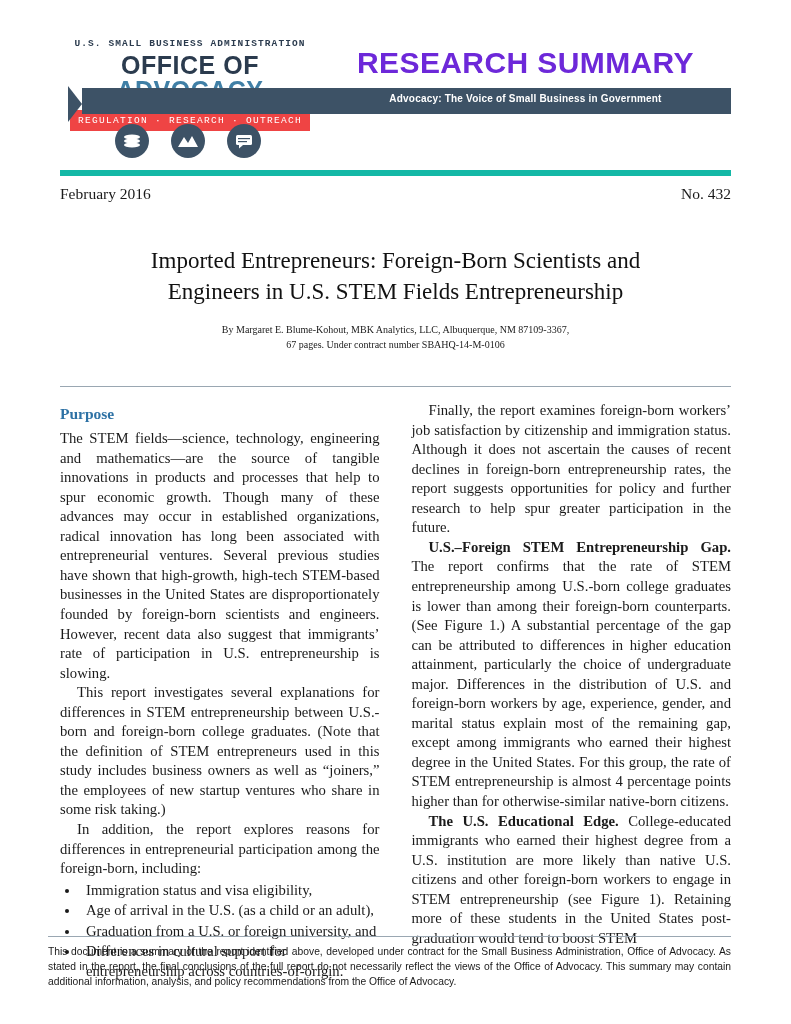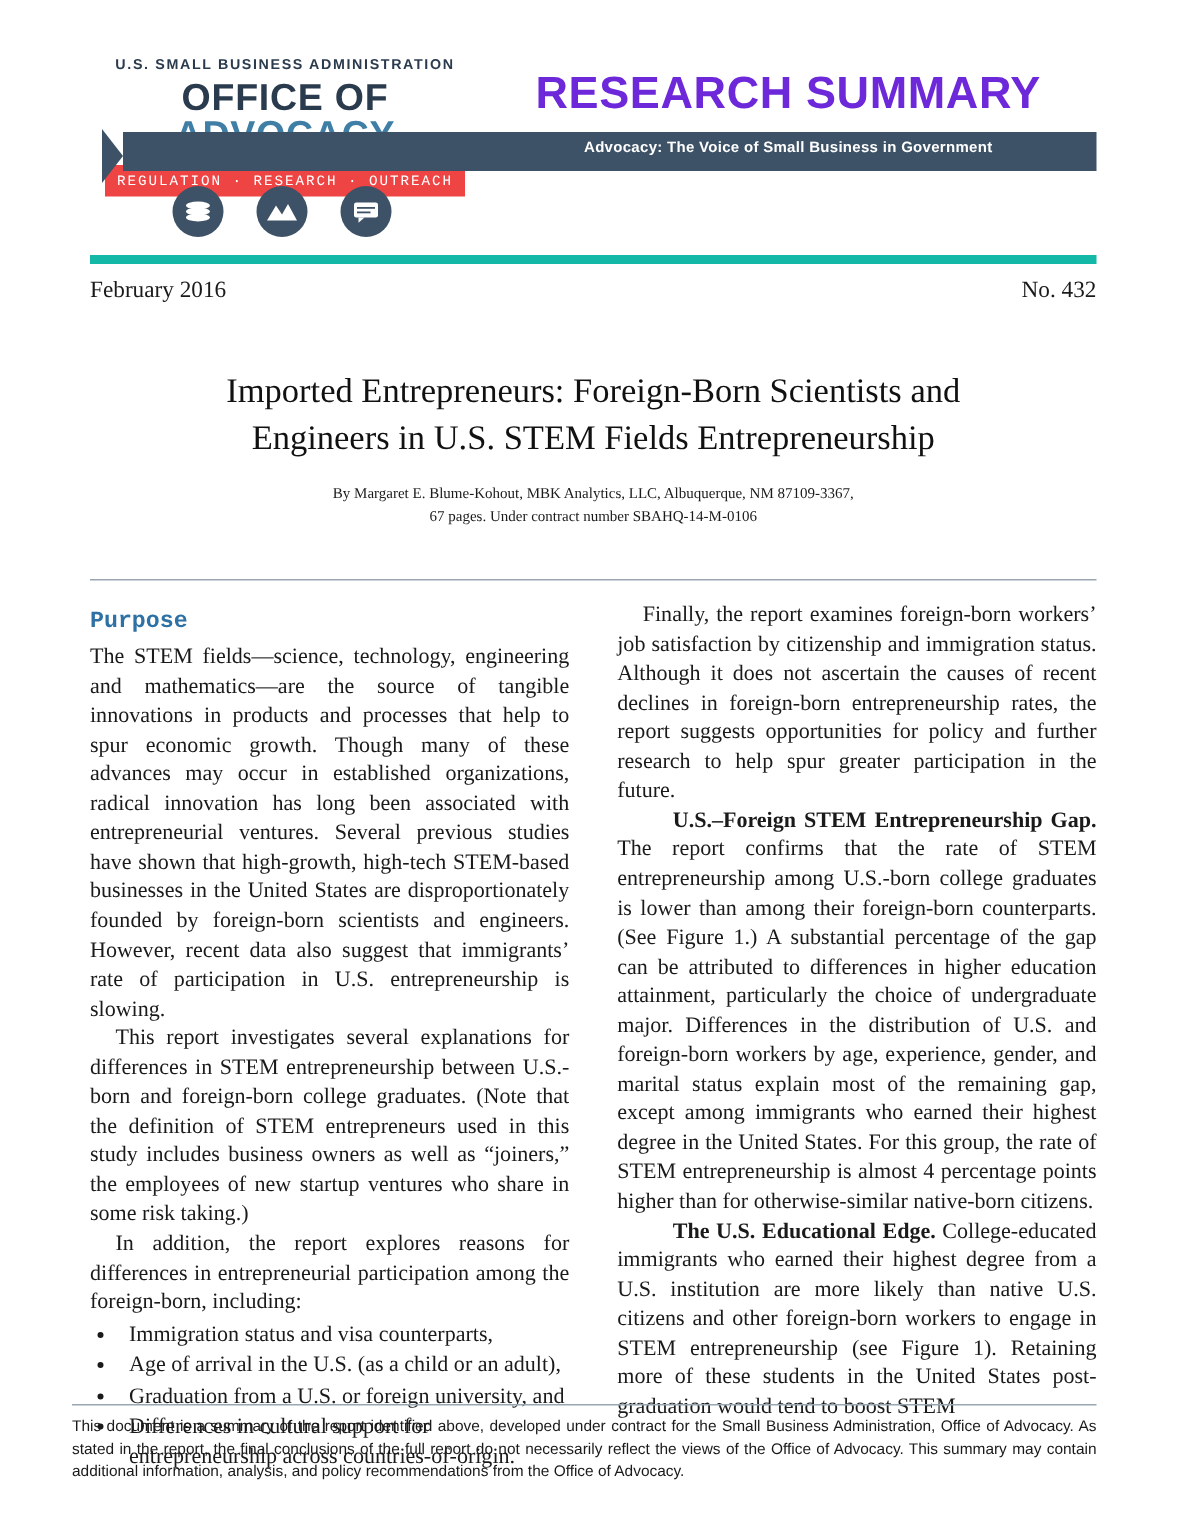--- a/index.html
+++ b/index.html
@@ -21,21 +21,21 @@
     margin: 28px 60px 0 60px;
   }
   .logo-block {
     position: absolute;
     left: 10px;
     top: 10px;
     width: 240px;
     text-align: center;
   }
   .sba-line {
-    font-family: Liberation Sans, sans-serif;
+    font-family: Liberation Mono, monospace;
     font-size: 9.5px;
     letter-spacing: 1.1px;
     color: #2b3b4e;
     font-weight: bold;
     margin-bottom: 4px;
   }
   .office-line {
     font-family: "Liberation Sans", sans-serif;
     font-size: 25px;
     font-weight: bold;
@@ -151,35 +151,35 @@
     margin: 34px 60px 0 60px;
     border-top: 1px solid #9aa7b2;
   }
   .cols {
     margin: 14px 60px 0 60px;
     display: flex;
     gap: 32px;
   }
   .col { width: 50%; }
   h2.section {
-    font-family: Liberation Mono, monospace;
+    font-family: Liberation Serif, serif;
     font-size: 15.5px;
     font-weight: bold;
     color: #2e72a5;
     margin: 4px 0 6px 0;
   }
   p.body {
     font-size: 14.7px;
     line-height: 1.33;
     margin: 0;
     text-align: justify;
   }
   p.body.indent { text-indent: 17px; }
   p.body + p.body { margin-top: 0; }
-  .runin { font-weight: bold; margin-left: 20px; }
+  .runin { font-weight: bold; }
   ul.bullets {
     margin: 2px 0 0 0;
     padding-left: 20px;
     font-size: 14.7px;
     line-height: 1.33;
   }
   ul.bullets li {
     margin-bottom: 1px;
     padding-left: 6px;
   }
@@ -266,21 +266,21 @@
 <div class="rule"></div>
 
 <div class="cols">
 
   <div class="col">
     <h2 class="section">Purpose</h2>
     <p class="body">The STEM fields—science, technology, engineering and mathematics—are the source of tangible innovations in products and processes that help to spur economic growth. Though many of these advances may occur in established organizations, radical innovation has long been associated with entrepreneurial ventures. Several previous studies have shown that high-growth, high-tech STEM-based businesses in the United States are disproportionately founded by foreign-born scientists and engineers. However, recent data also suggest that immigrants’ rate of participation in U.S. entrepreneurship is slowing.</p>
     <p class="body indent">This report investigates several explanations for differences in STEM entrepreneurship between U.S.-born and foreign-born college graduates. (Note that the definition of STEM entrepreneurs used in this study includes business owners as well as “joiners,” the employees of new startup ventures who share in some risk taking.)</p>
     <p class="body indent">In addition, the report explores reasons for differences in entrepreneurial participation among the foreign-born, including:</p>
     <ul class="bullets">
-      <li>Immigration status and visa counterparts,</li>
+      <li>Immigration status and visa eligibility,</li>
       <li>Age of arrival in the U.S. (as a child or an adult),</li>
       <li>Graduation from a U.S. or foreign university, and</li>
       <li>Differences in cultural support for entrepreneurship across countries-of-origin.</li>
     </ul>
   </div>
 
   <div class="col">
     <p class="body indent">Finally, the report examines foreign-born workers’ job satisfaction by citizenship and immigration status. Although it does not ascertain the causes of recent declines in foreign-born entrepreneurship rates, the report suggests opportunities for policy and further research to help spur greater participation in the future.</p>
     <p class="body indent"><span class="runin">U.S.–Foreign STEM Entrepreneurship Gap.</span><span> The report confirms that the rate of STEM entrepreneurship among U.S.-born college graduates is lower than among their foreign-born counterparts. (See Figure 1.) A substantial percentage of the gap can be attributed to differences in higher education attainment, particularly the choice of undergraduate major. Differences in the distribution of U.S. and foreign-born workers by age, experience, gender, and marital status explain most of the remaining gap, except among immigrants who earned their highest degree in the United States. For this group, the rate of STEM entrepreneurship is almost 4 percentage points higher than for otherwise-similar native-born citizens.</span></p>
     <p class="body indent"><span class="runin">The U.S. Educational Edge.</span><span> College-educated immigrants who earned their highest degree from a U.S. institution are more likely than native U.S. citizens and other foreign-born workers to engage in STEM entrepreneurship (see Figure 1). Retaining more of these students in the United States post-graduation would tend to boost STEM</span></p>

